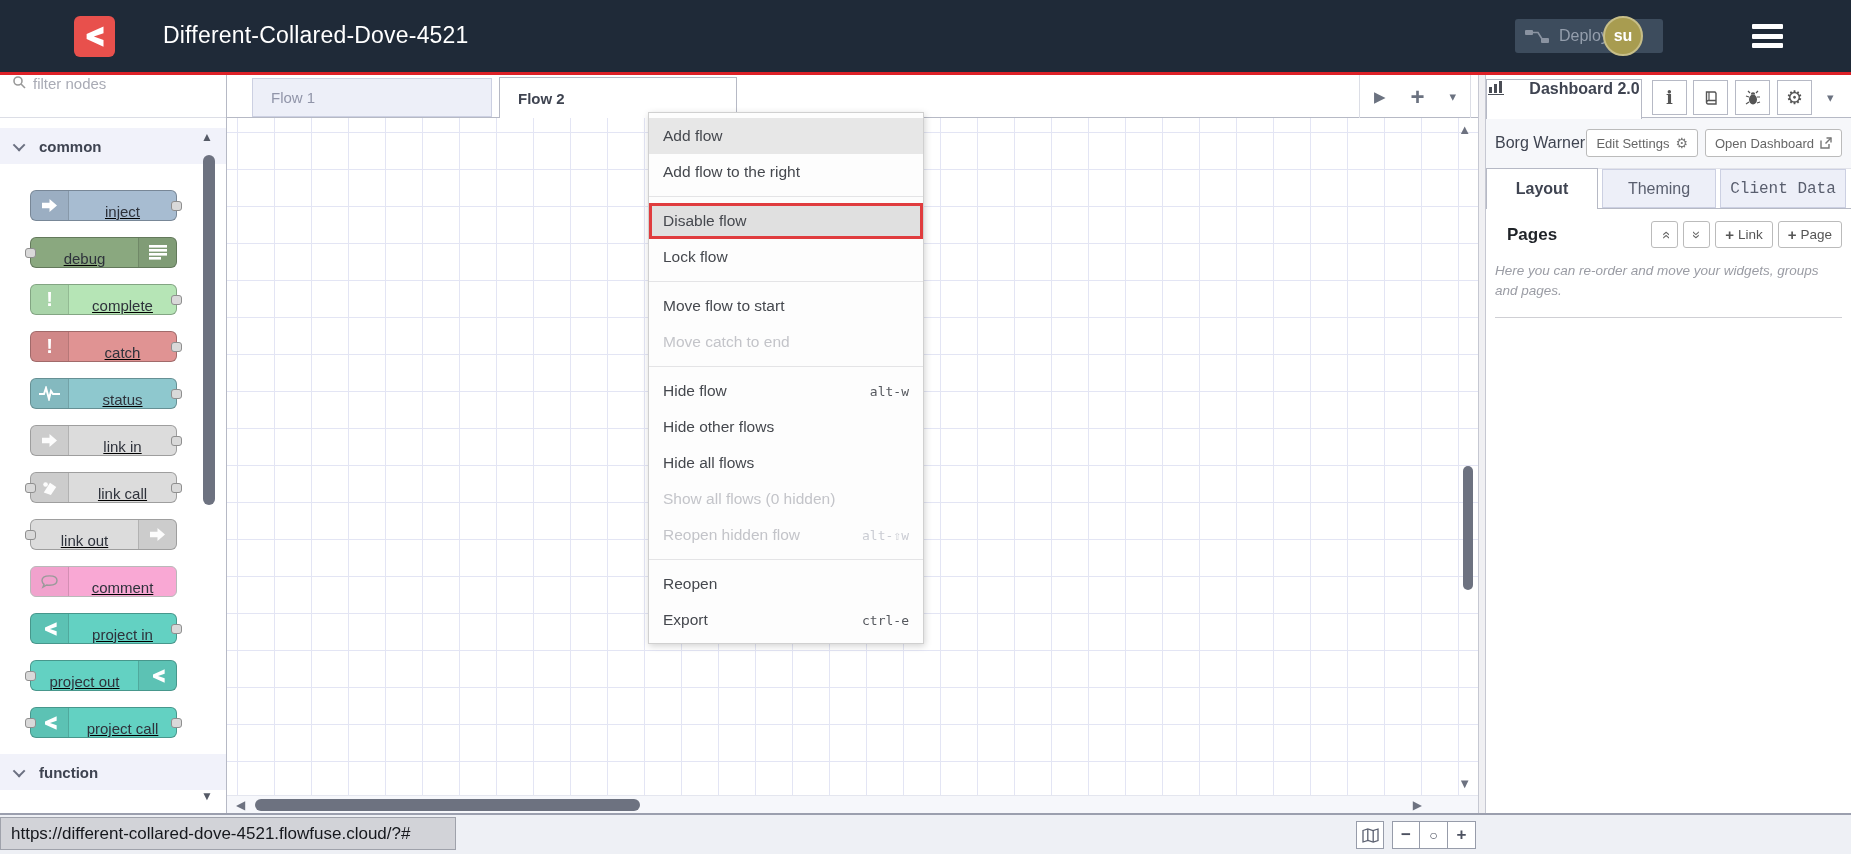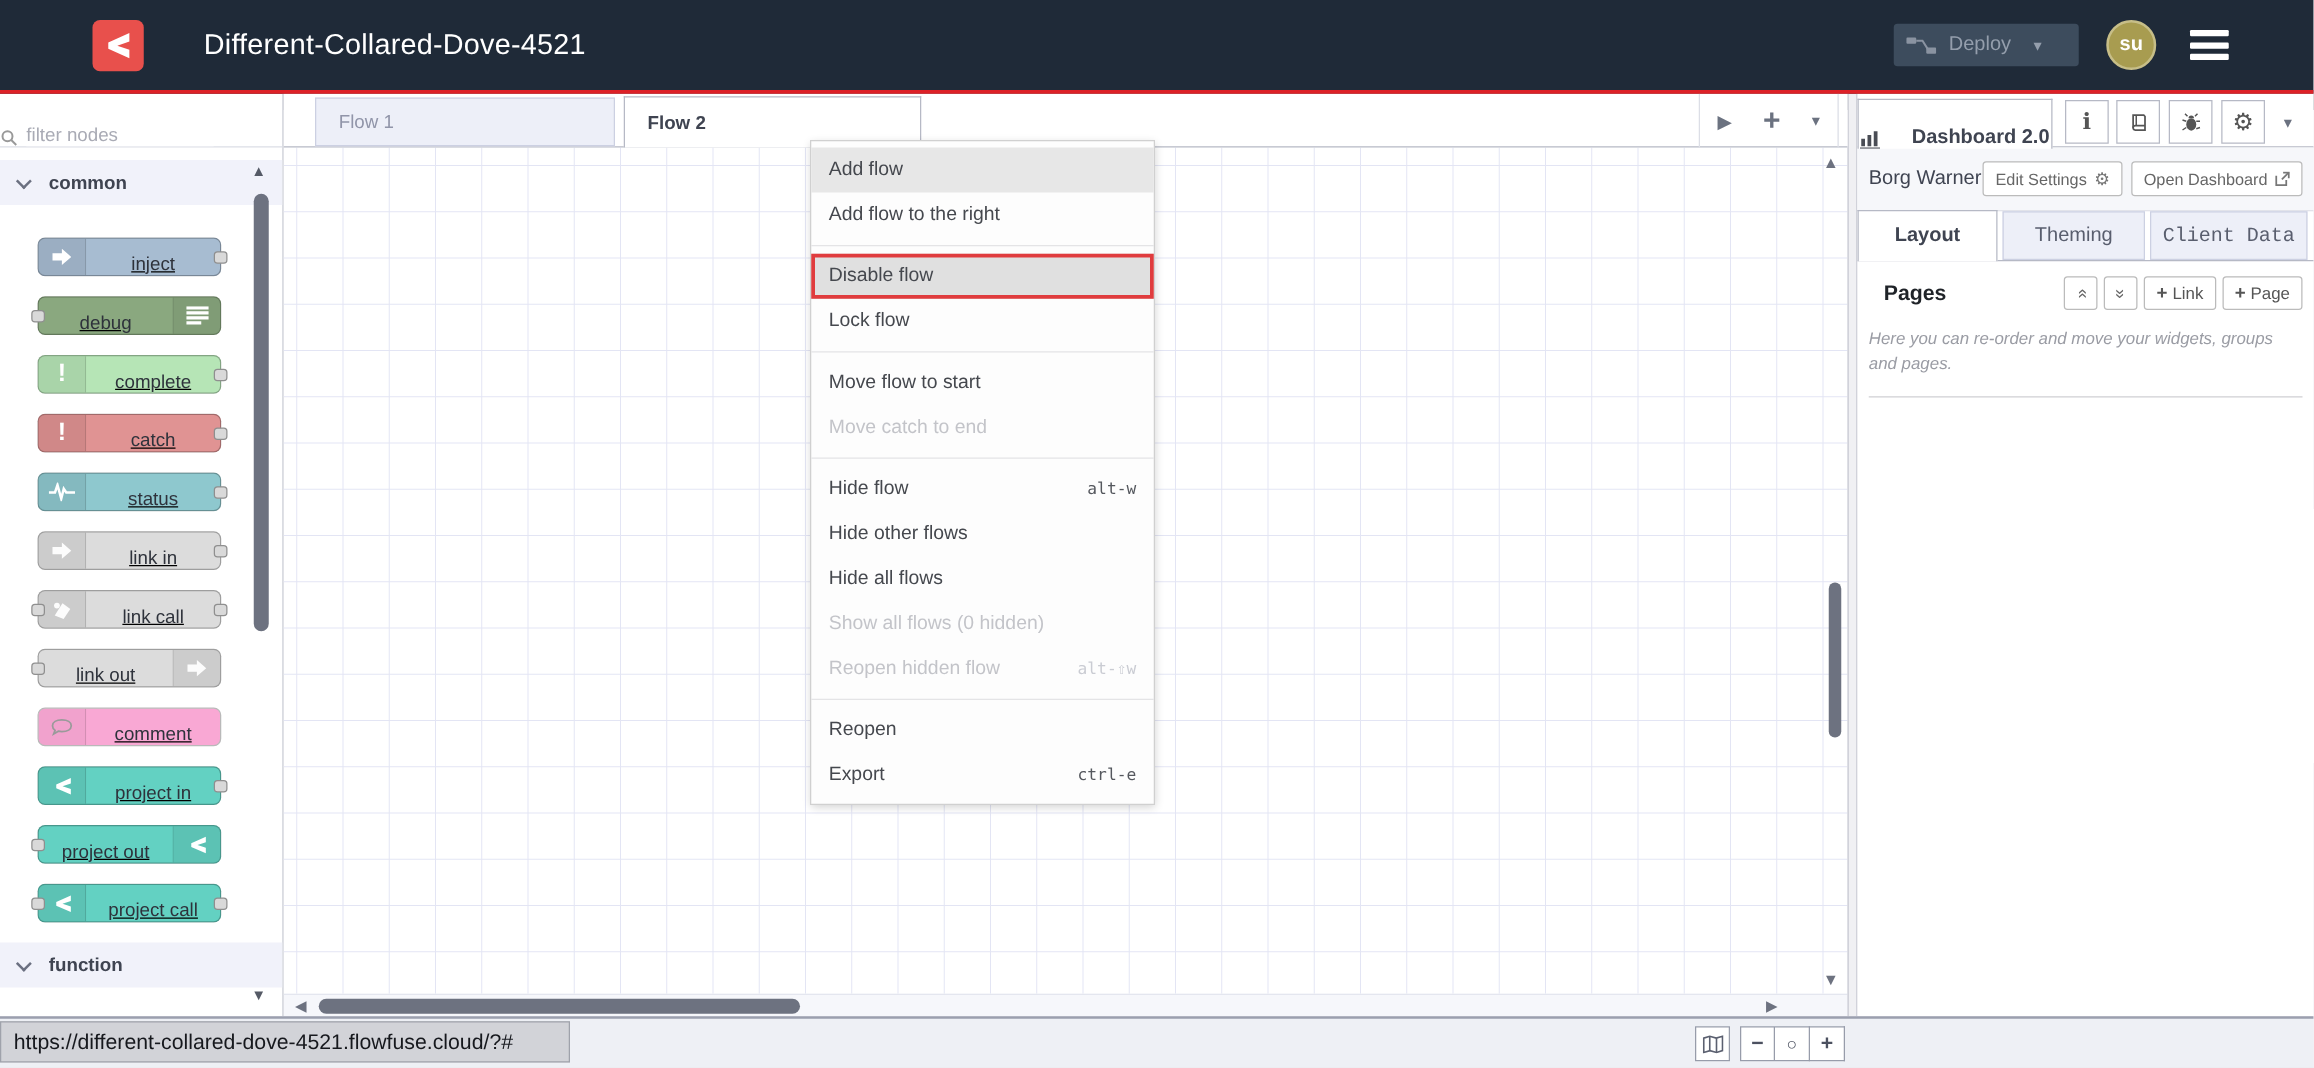--- a/index.html
+++ b/index.html
@@ -10,32 +10,32 @@
   
   .topbar { position:absolute; top:0; left:0; right:0; height:88px; background:#1f2a38; }
   .redline { position:absolute; top:72px; left:0; right:0; height:3px; background:#dd2127; z-index:5; }
   .logo { position:absolute; left:74px; top:16px; width:41px; height:41px; background:#e8504c;
           border-radius:6px; display:flex; align-items:center; justify-content:center; }
   .app-title { position:absolute; left:163px; top:22px; color:#fff; font-size:23px; letter-spacing:.2px; }
   .deploy-btn { position:absolute; left:1515px; top:19px; width:148px; height:34px; background:#3d4c5d;
           border-radius:3px; display:flex; align-items:center; padding:0 10px; gap:10px; }
   .deploy-btn .lbl { color:#949eac; font-size:16px; }
   .deploy-btn .caret { color:#949eac; font-size:13px; margin-left:8px; }
-  .avatar { position:absolute; left:1685px; top:16px; width:40px; height:40px; border-radius:50%;
+  .avatar { position:absolute; left:1603px; top:16px; width:40px; height:40px; border-radius:50%;
           background:#a89c50; border:2px solid #c7be88; color:#fff; font-weight:bold; font-size:16px;
           display:flex; align-items:center; justify-content:center; }
   .hamburger { position:absolute; left:1752px; top:24px; width:31px; height:24px;
           display:flex; flex-direction:column; justify-content:space-between; cursor:pointer; }
   .hamburger span { display:block; height:5px; background:#fff; border-radius:1px; }
 
   
   .palette { position:absolute; left:0; top:75px; width:227px; bottom:41px; background:#fff;
              border-right:1px solid #b6b9c5; overflow:hidden; }
-  .pal-search { height:43px; border-bottom:1px solid #dcdee6; display:flex; align-items:flex-end;
-             gap:7px; }
+  .pal-search { height:43px; border-bottom:1px solid #dcdee6; display:flex; align-items:flex-start;
+             padding-left:12px; gap:7px; }
   .pal-search input { border:none; outline:none; width:150px; font-size:15px; color:#333;
              font-family:"Liberation Sans",sans-serif; }
   .pal-search input::placeholder { color:#a9abb5; }
   .category { margin-top:10px; height:36px; background:#f1f2fa; display:flex; align-items:center;
              padding-left:16px; gap:14px; font-weight:bold; color:#3f4451; font-size:15px; }
   .chev { width:9px; height:9px; border-left:2px solid #6b7080; border-bottom:2px solid #6b7080;
              transform:rotate(-45deg) translateY(-2px); }
   .node-list { padding-top:26px; }
   .pnode { position:relative; margin:0 0 16px 30px; width:147px; height:31px; border-radius:6px;
            border:1px solid rgba(0,0,0,0.28); display:flex; align-items:flex-end; cursor:grab;text-decoration:underline; }
@@ -94,21 +94,21 @@
   .ci.disabled .sc { color:#caccd3; }
   .ci.highlight { background:#e0e0e0; border:3px solid #e03c3e; padding:0 11px; }
   .csep { border-top:1px solid #e4e4e6; margin:6px 0; }
 
   
   .splitter { position:absolute; left:1478px; width:8px; top:75px; bottom:41px; background:#f0f0f3;
               border-left:1px solid #c6c8d2; border-right:1px solid #c6c8d2; cursor:col-resize; }
   .sidebar { position:absolute; left:1486px; right:0; top:75px; bottom:41px; background:#fff; }
   .sb-header { position:relative; height:43px; border-bottom:1px solid #b6b9c5; background:#fff; }
   .sb-tab { position:absolute; left:0; top:4px; height:40px; width:156px; background:#fff;
-            border:1px solid #b6b9c5; border-bottom:none; z-index:2; display:flex; align-items:flex-end;
+            border:1px solid #b6b9c5; border-bottom:none; z-index:2; display:flex; align-items:flex-start;
             justify-content:center; gap:24px; font-weight:bold; font-size:16px; color:#3f4451; cursor:pointer; }
   .sb-ibtn { position:absolute; top:5px; width:35px; height:35px; border:1px solid #b6b9c5; background:#fff;
             display:flex; align-items:center; justify-content:center; color:#555; cursor:pointer; }
   .sb-caret { position:absolute; top:15px; left:341px; color:#6b7280; font-size:13px; cursor:pointer; }
   .sb-project { position:absolute; top:43px; left:0; right:0; height:51px; background:#f6f7fa;
             border-bottom:1px solid #e2e3ea; display:flex; align-items:center; padding:0 9px; }
   .sb-project .pname { font-size:16px; color:#3f4451; }
   .sb-btn { height:28px; border:1px solid #bbb; background:#fff; border-radius:3px; font-size:13px;
             color:#666; display:flex; align-items:center; gap:6px; padding:0 9px; cursor:pointer;
             font-family:"Liberation Sans",sans-serif; }

